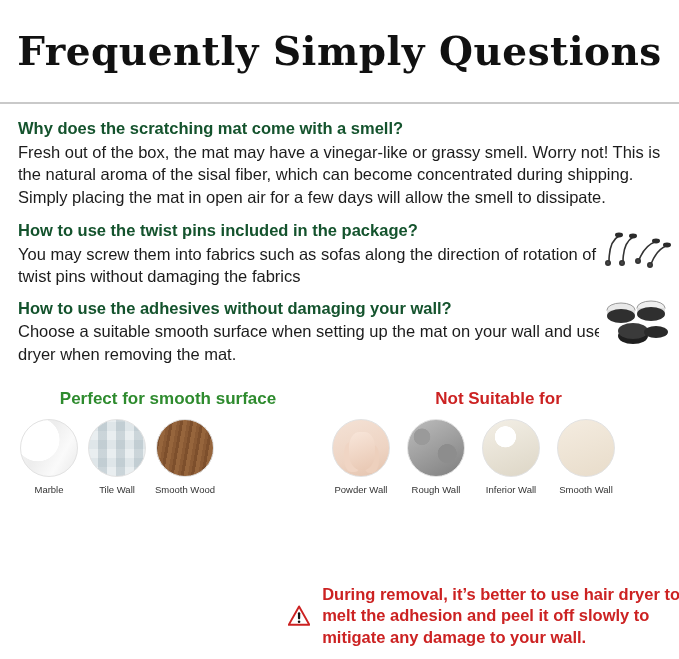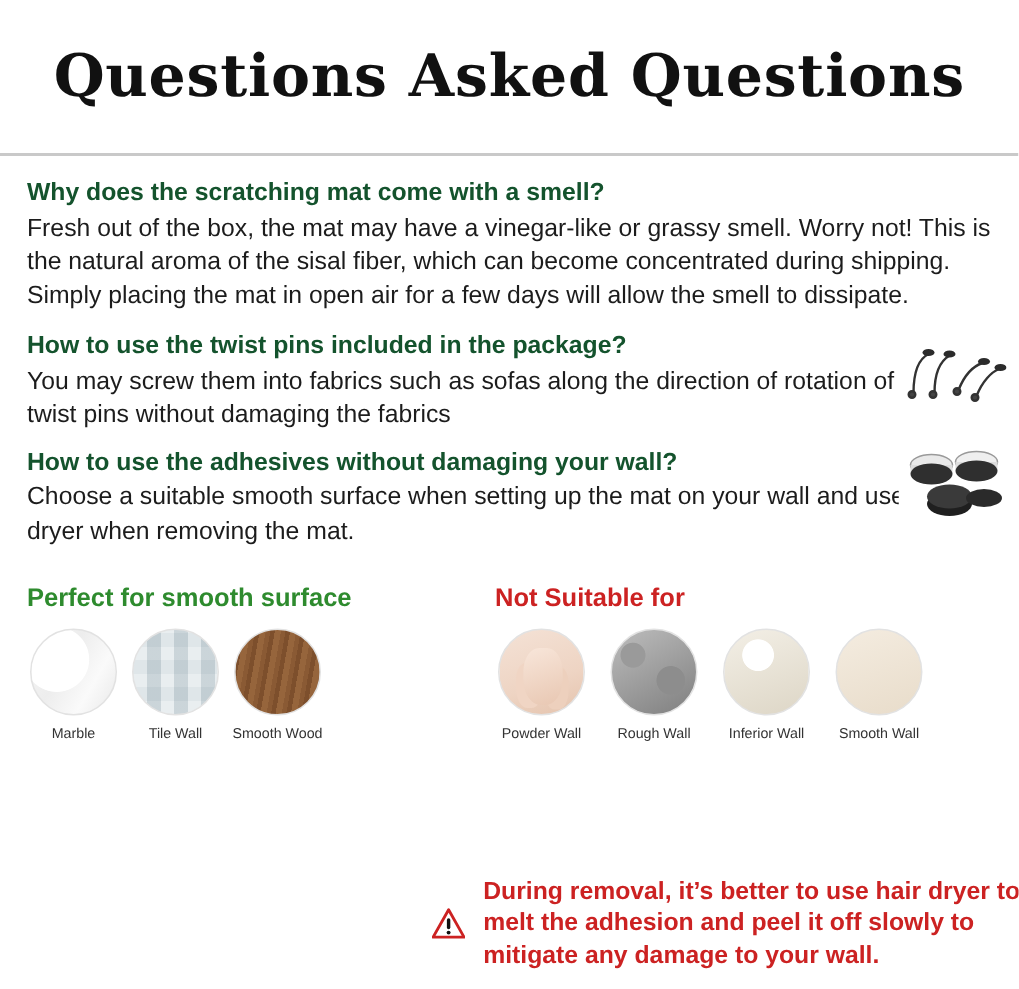--- a/index.html
+++ b/index.html
@@ -81,20 +81,21 @@
     padding: 6px 12px 0 18px;
     gap: 12px;
   }
   .col-left { width: 300px; }
   .col-right { flex: 1; }
 
   .sec-title {
     font-size: 17px;
     font-weight: bold;
     margin: 6px 0 10px 0;
+    text-align: center;
   }
   .sec-title.good { color: #2e8b2e; }
   .sec-title.bad { color: #cc2222; }
 
   .tiles {
     display: flex;
     gap: 6px;
   }
   .tiles.right { gap: 13px; }
   .tile {
@@ -197,21 +198,21 @@
     font-size: 16.5px;
     line-height: 1.32;
   }
 </style>
 </head>
 <body>
 
 <div class="page">
 
   <div class="header">
-    <div class="header-title">Questions Asked Questions</div>
+    <div class="header-title">Frequently Simply Questions</div>
   </div>
 
   <div class="faq">
 
     <div class="q">Why does the scratching mat come with a smell?</div>
     <div class="a">Fresh out of the box, the mat may have a vinegar-like or grassy smell. Worry not! This is the natural aroma of the sisal fiber, which can become concentrated during shipping. Simply placing the mat in open air for a few days will allow the smell to dissipate.</div>
 
     <div class="q">How to use the twist pins included in the package?</div>
     <div class="a tight">You may screw them into fabrics such as sofas along the direction of rotation of the twist pins without damaging the fabrics</div>
 

